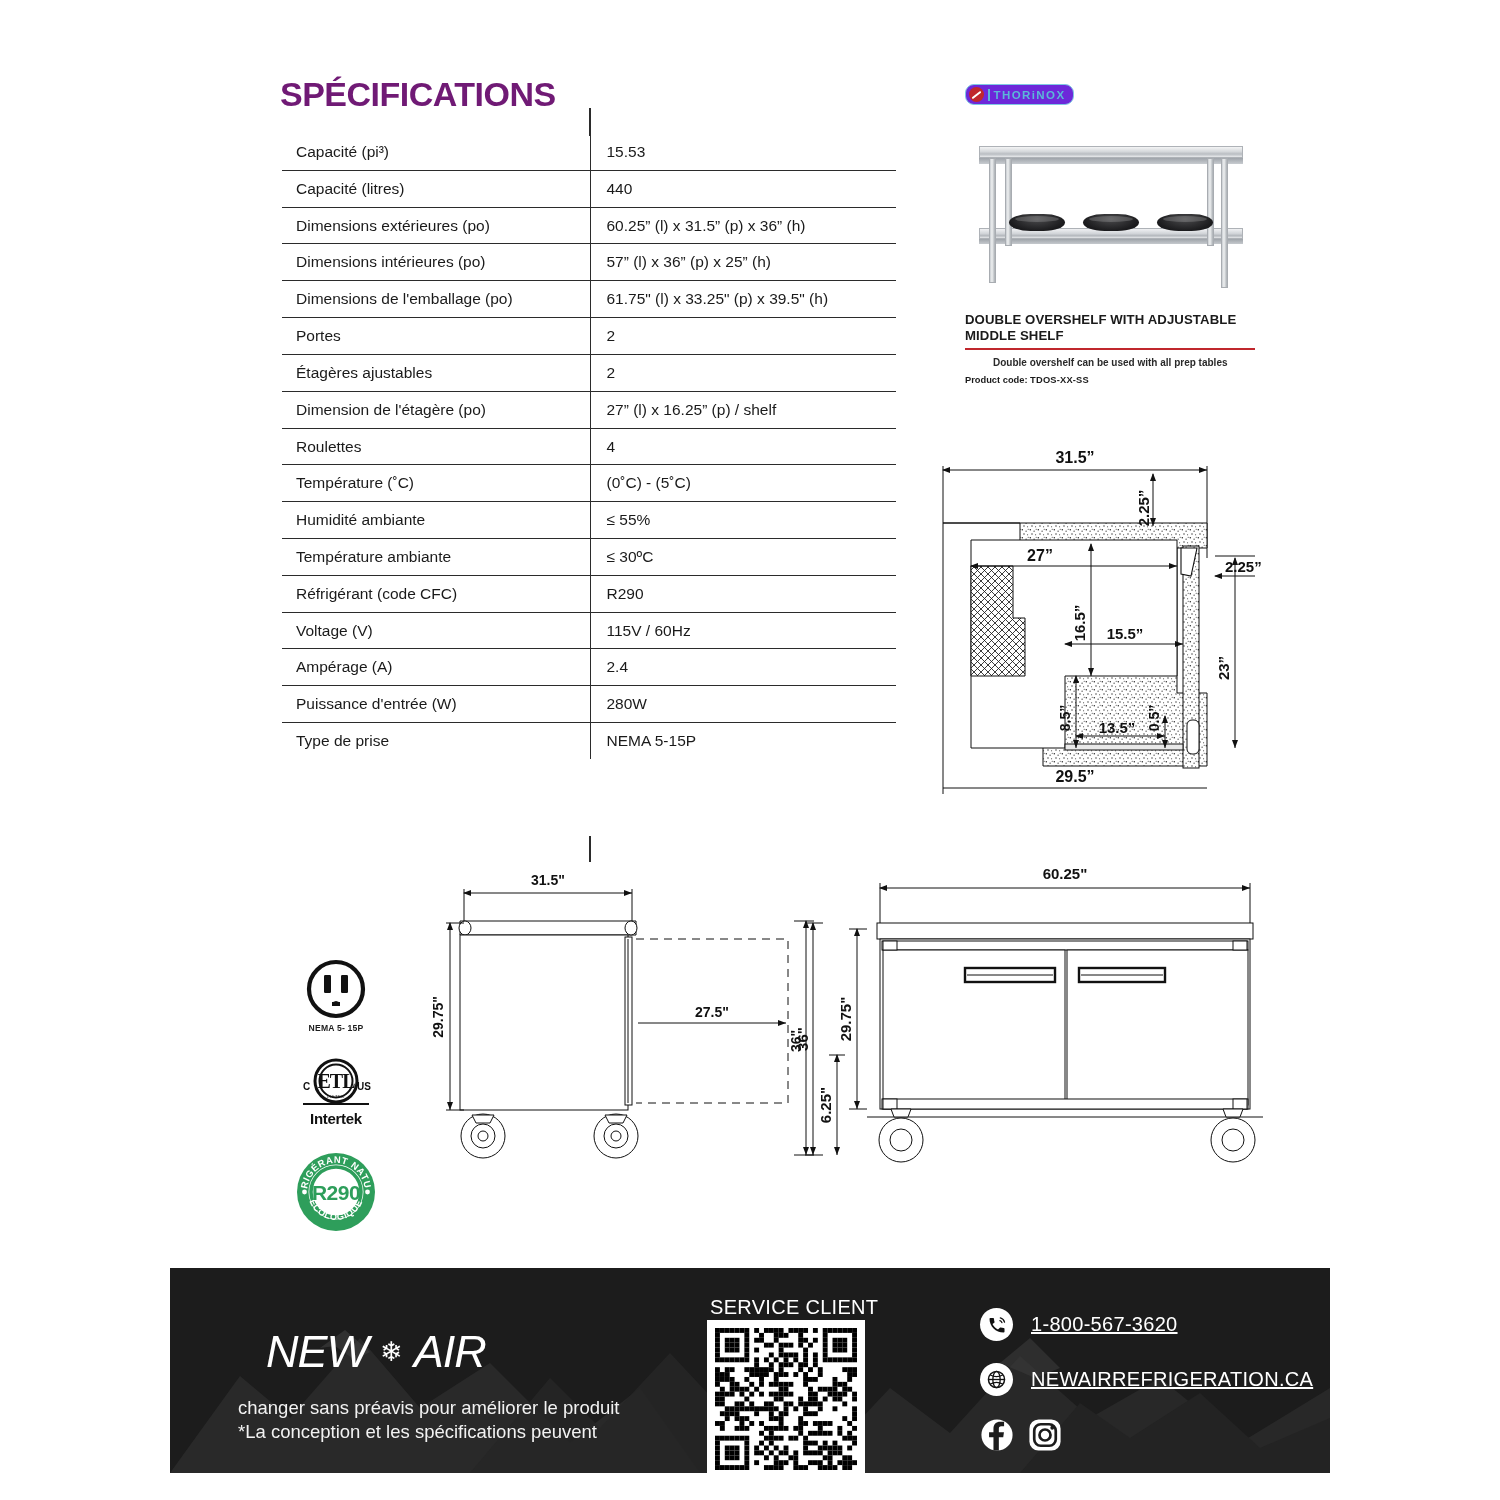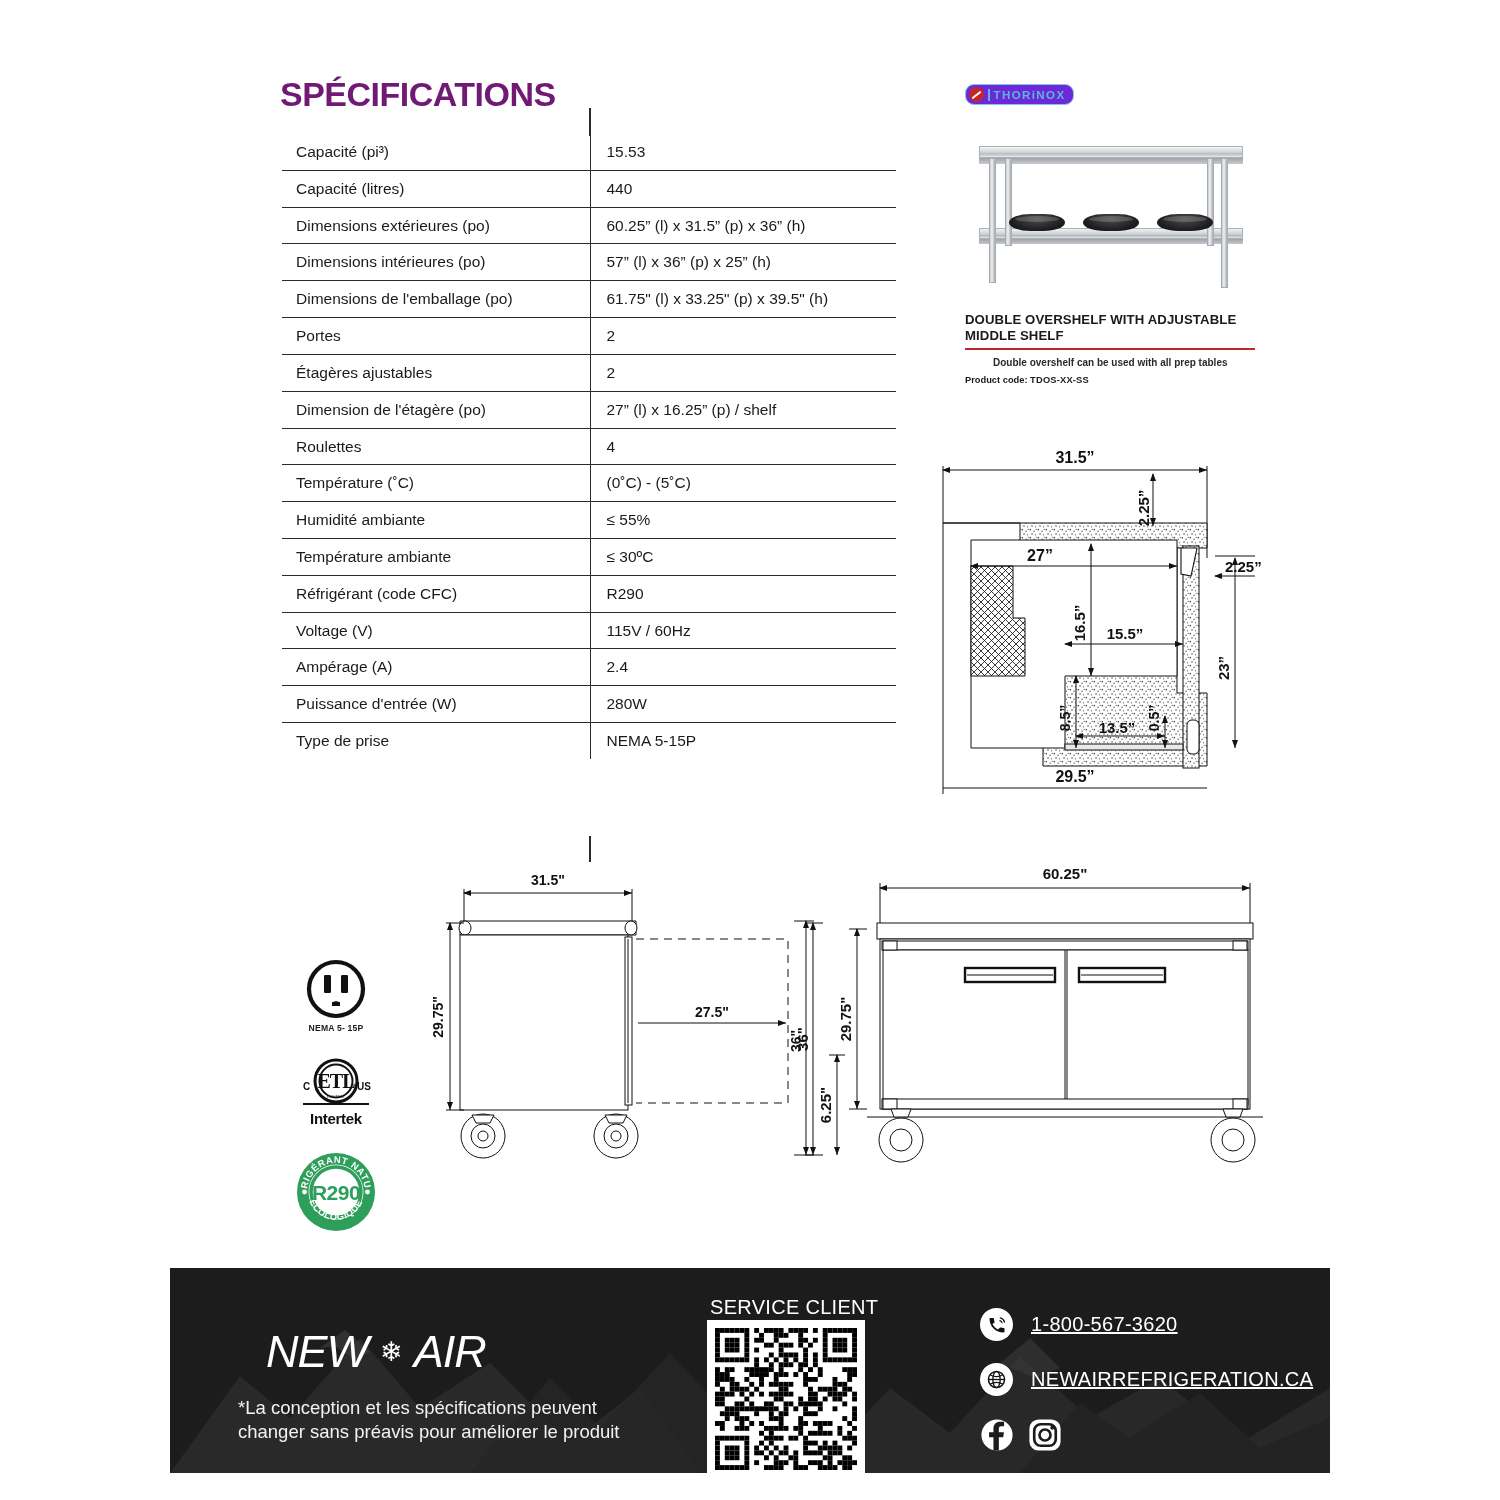--- a/index.html
+++ b/index.html
@@ -506,22 +506,22 @@
       <path d="M830,95 L860,70 L890,100 L865,110 Z" fill="#3a3a3a" opacity="0.6"></path>
     </svg>
 
     <div class="nl-logo">
       <span>NEW</span>
       <span class="nl-snow">❄</span>
       <span>AIR</span>
     </div>
 
     <div class="footer-note">
+      <div>changer sans préavis pour améliorer le produit</div>
       <div>*La conception et les spécifications peuvent</div>
-      <div>changer sans préavis pour améliorer le produit</div>
     </div>
 
     <div class="svc-title">SERVICE CLIENT</div>
 
     <div class="qr-wrap">
       <svg id="qrsvg" width="142" height="142" viewBox="0 0 29 29">
           <rect width="29" height="29" fill="#fff"></rect>
           <rect x="0" y="0" width="1" height="1" fill="#000"></rect>
           <rect x="1" y="0" width="1" height="1" fill="#000"></rect>
           <rect x="2" y="0" width="1" height="1" fill="#000"></rect>

